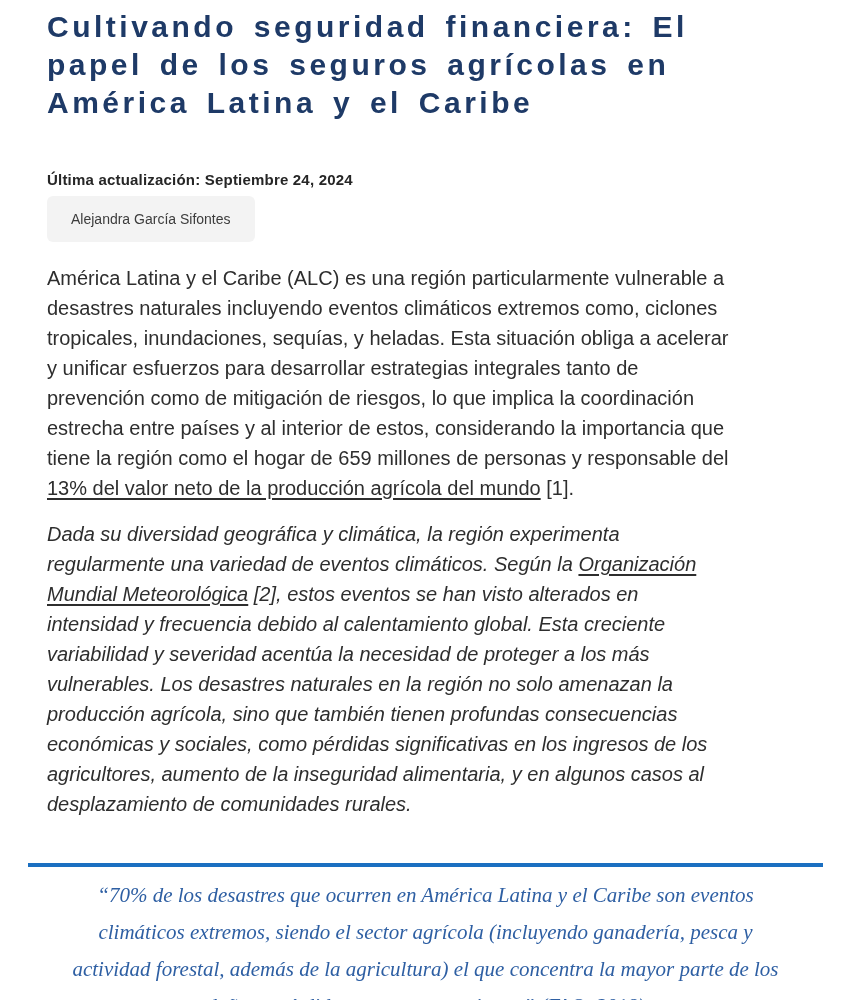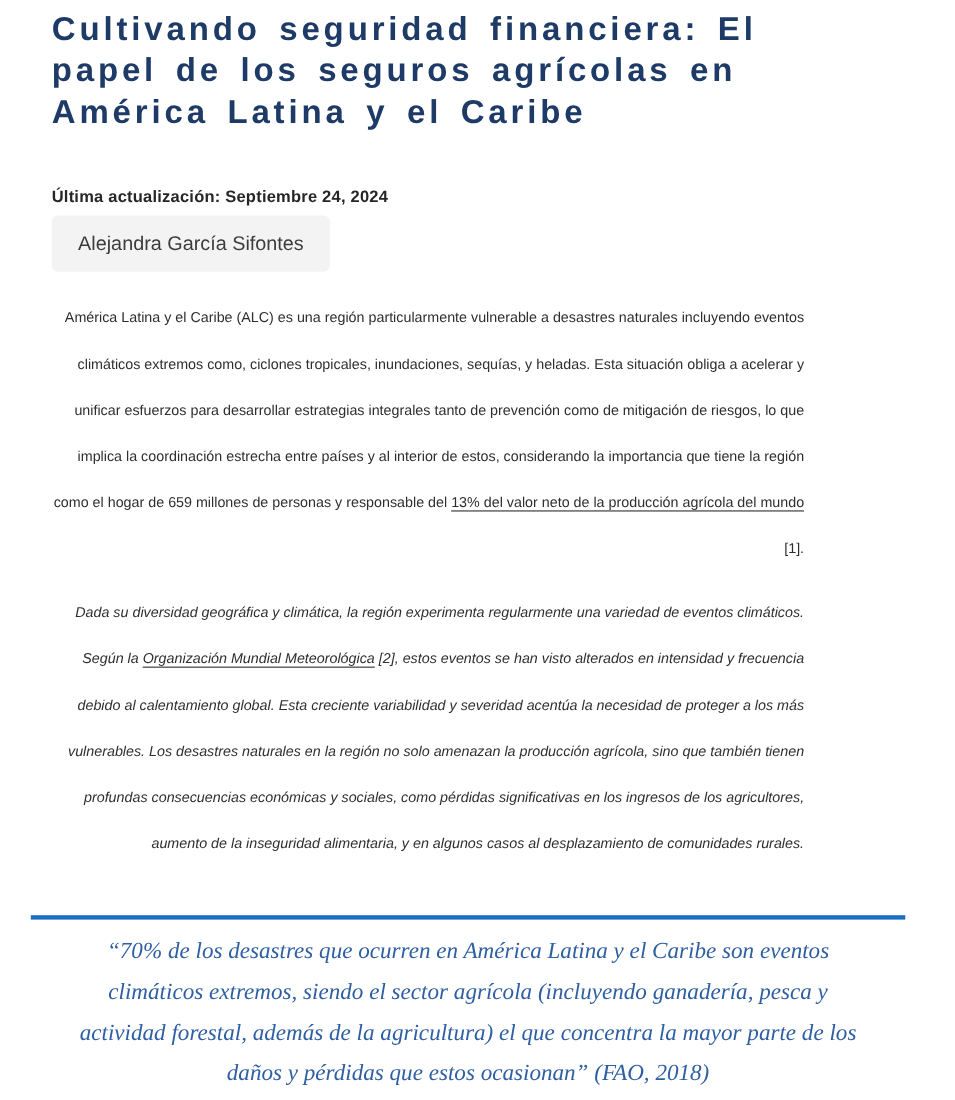--- a/index.html
+++ b/index.html
@@ -35,31 +35,30 @@
     margin-top: 38px;
     font-size: 15px;
     color: var(--label-text, #262626);
   }
   .chip {
     display: inline-block;
     margin-top: 8px;
     background: var(--chip-bg, #f3f3f3);
     border-radius: 6px;
     padding: 15px 24px;
-    font-size: 18px;
+    font-size: 14px;
     color: var(--chip-text, #3c3c3c);
     cursor: pointer;
   }
   p.body-para {
     margin-top: 21px;
     max-width: 782px;
-    font-size: 13px;
-    line-height: 42px;
+    font-size: 20px;
+    line-height: 30px;
     color: var(--body-text, #2e2e2e);
-    text-align: right;
   }
   p.body-para + p.body-para { margin-top: 16px; font-style: italic; }
   a.inline-link {
     color: var(--body-text, #2e2e2e);
     text-decoration: underline;
     text-underline-offset: 3px;
     cursor: pointer;
   }
   .quote-block {
     margin-top: 44px;

